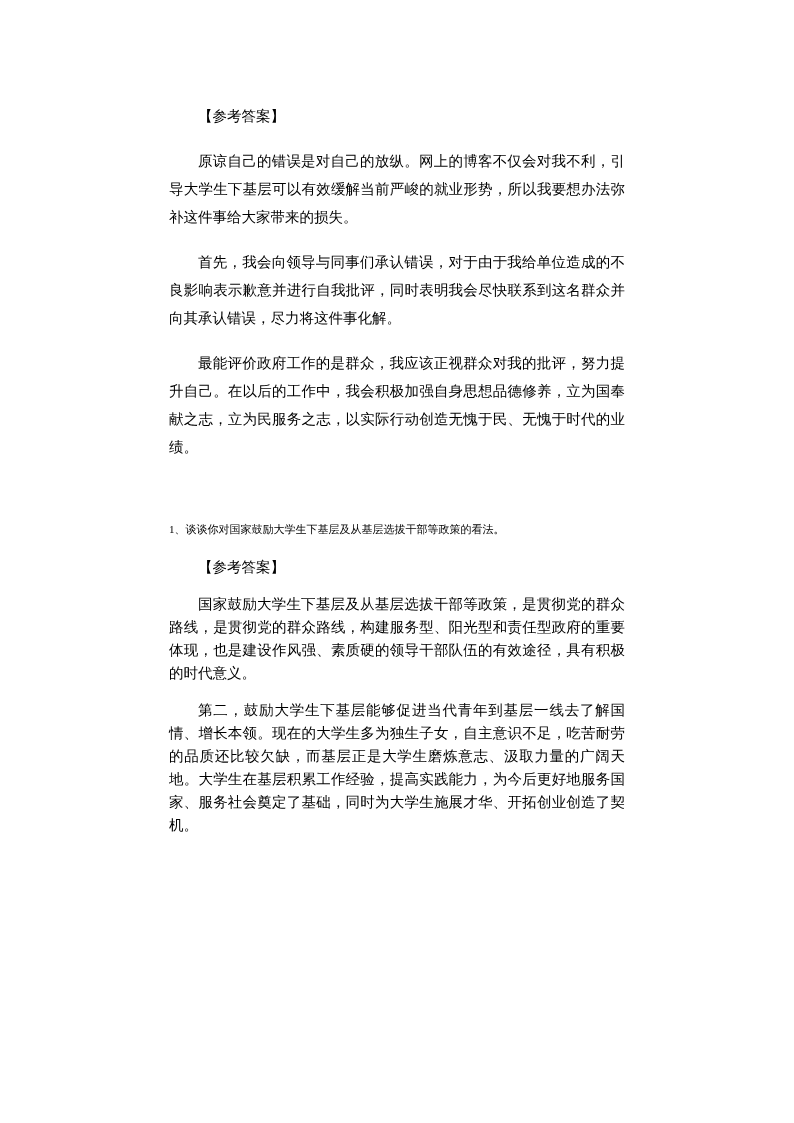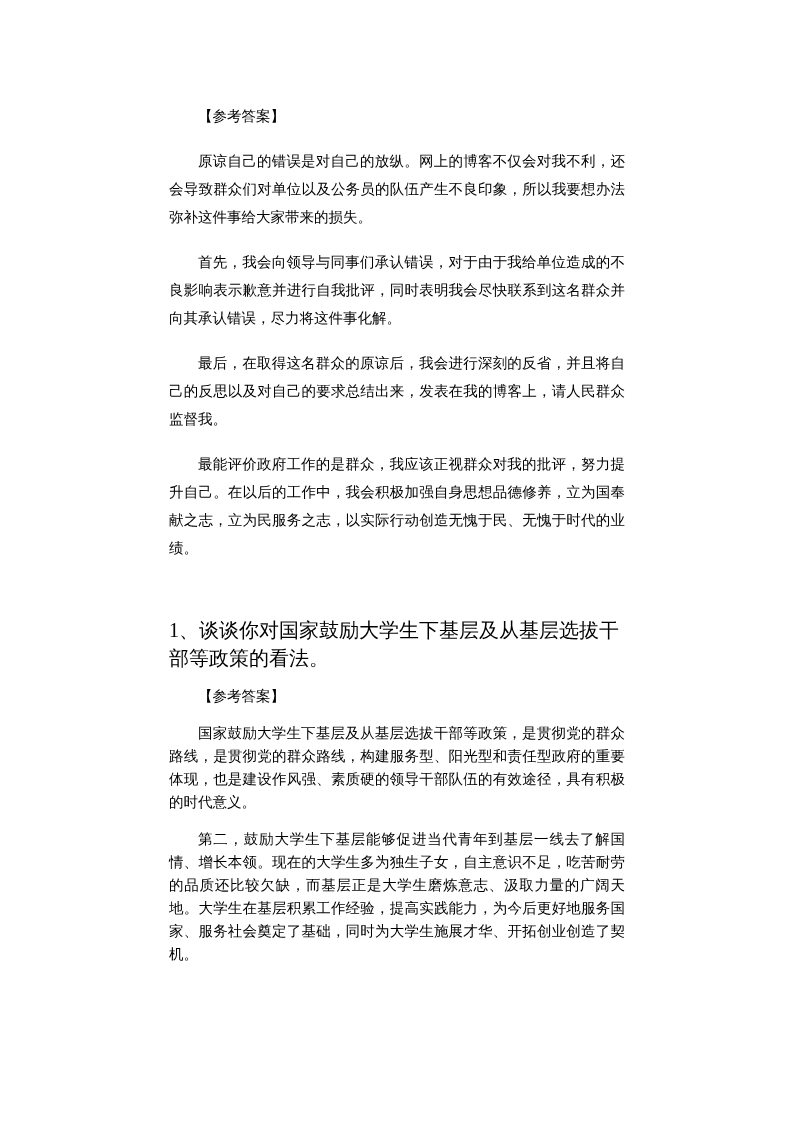--- a/index.html
+++ b/index.html
@@ -30,36 +30,35 @@
     margin: 0 0 14px 0;
   }
   .para {
     text-indent: 2em;
     text-align: justify;
   }
   .heading {
     text-indent: 2em;
   }
   .question {
-    font-size: 20px;
+    font-size: 11px;
     line-height: 28px;
     margin: 54px 0 13px 0;
     text-indent: 0;
   }
 </style>
 </head>
 <body>
 
 <div class="page">
 
   <section class="sec1">
     <p class="heading">【参考答案】</p>
-    <p class="para">原谅自己的错误是对自己的放纵。网上的博客不仅会对我不利，还会导致群众们对单位以及公务员的队伍产生不良印象，所以我要想办法弥补这件事给大家带来的损失。</p>
+    <p class="para">原谅自己的错误是对自己的放纵。网上的博客不仅会对我不利，引导大学生下基层可以有效缓解当前严峻的就业形势，所以我要想办法弥补这件事给大家带来的损失。</p>
     <p class="para">首先，我会向领导与同事们承认错误，对于由于我给单位造成的不良影响表示歉意并进行自我批评，同时表明我会尽快联系到这名群众并向其承认错误，尽力将这件事化解。</p>
-    <p class="para">最后，在取得这名群众的原谅后，我会进行深刻的反省，并且将自己的反思以及对自己的要求总结出来，发表在我的博客上，请人民群众监督我。</p>
     <p class="para">最能评价政府工作的是群众，我应该正视群众对我的批评，努力提升自己。在以后的工作中，我会积极加强自身思想品德修养，立为国奉献之志，立为民服务之志，以实际行动创造无愧于民、无愧于时代的业绩。</p>
   </section>
 
   <p class="question">1、谈谈你对国家鼓励大学生下基层及从基层选拔干部等政策的看法。</p>
 
   <section class="sec2">
     <p class="heading">【参考答案】</p>
     <p class="para">国家鼓励大学生下基层及从基层选拔干部等政策，是贯彻党的群众路线，是贯彻党的群众路线，构建服务型、阳光型和责任型政府的重要体现，也是建设作风强、素质硬的领导干部队伍的有效途径，具有积极的时代意义。</p>
     <p class="para">第二，鼓励大学生下基层能够促进当代青年到基层一线去了解国情、增长本领。现在的大学生多为独生子女，自主意识不足，吃苦耐劳的品质还比较欠缺，而基层正是大学生磨炼意志、汲取力量的广阔天地。大学生在基层积累工作经验，提高实践能力，为今后更好地服务国家、服务社会奠定了基础，同时为大学生施展才华、开拓创业创造了契机。</p>
   </section>

